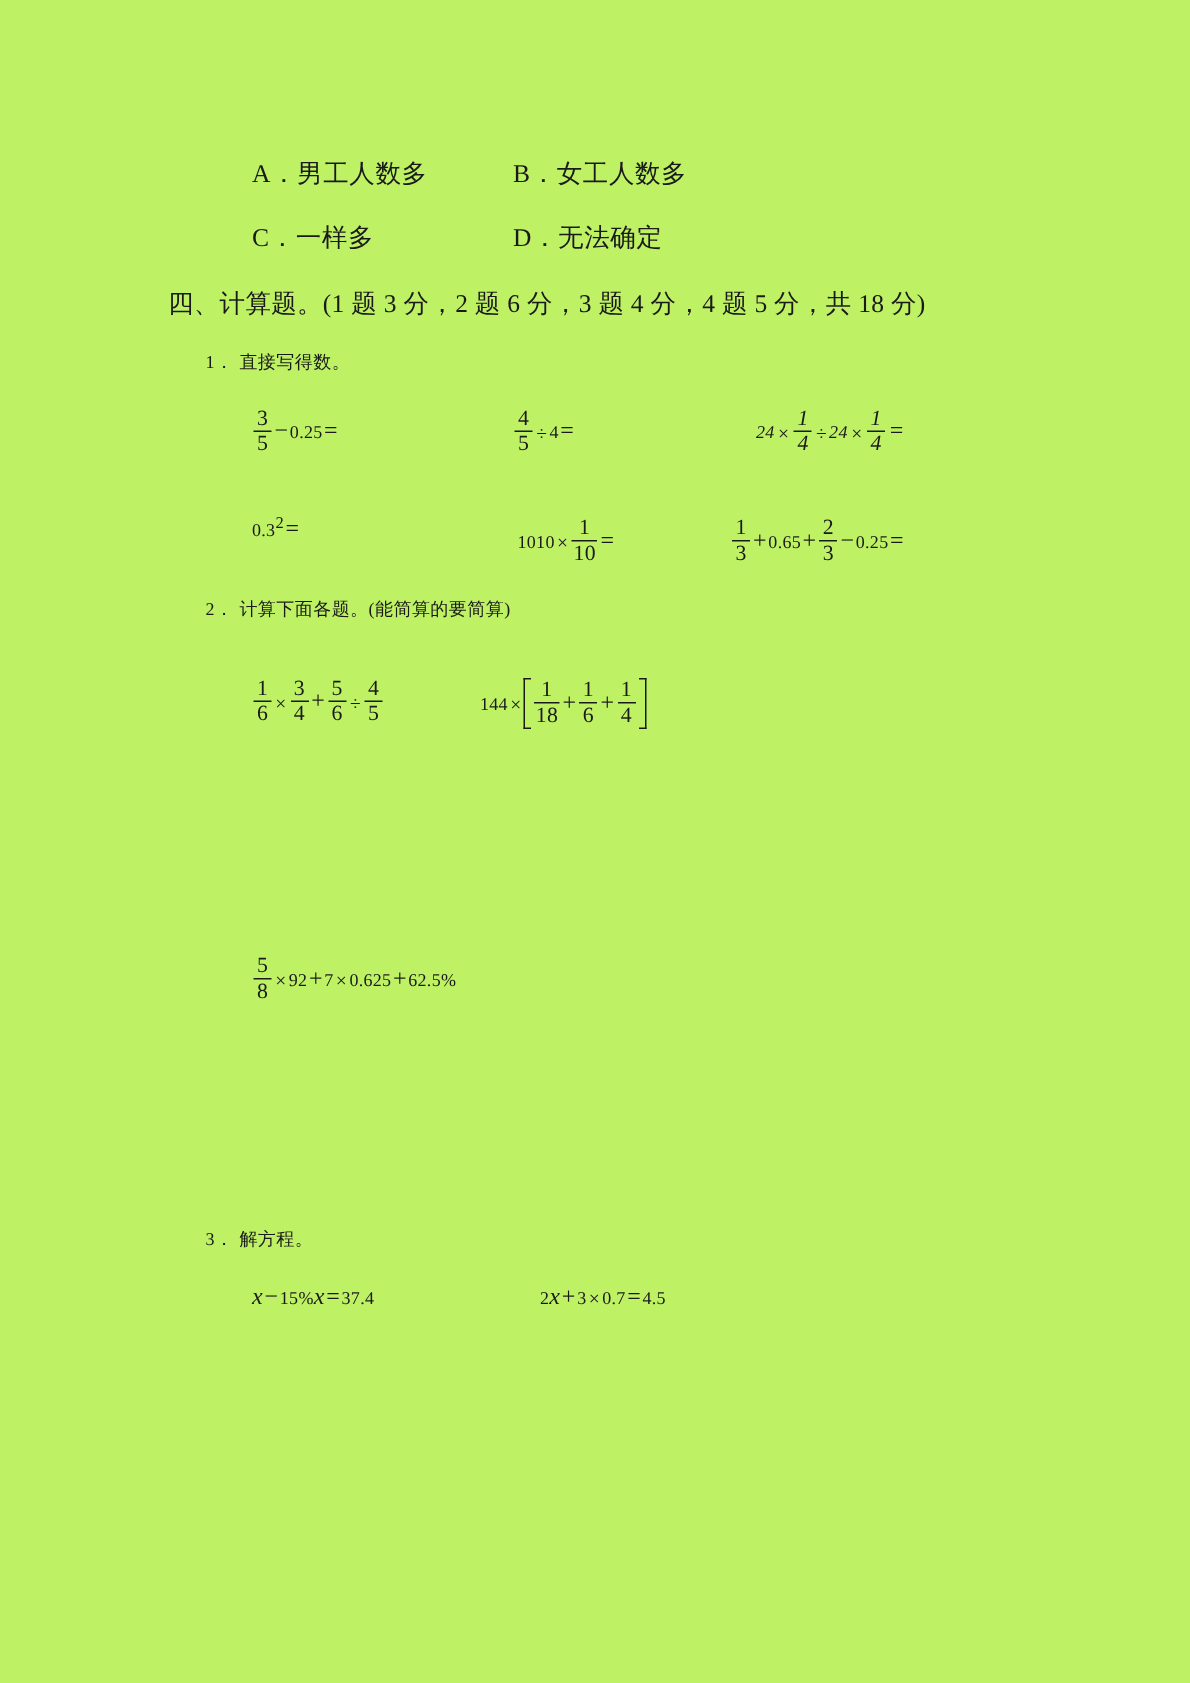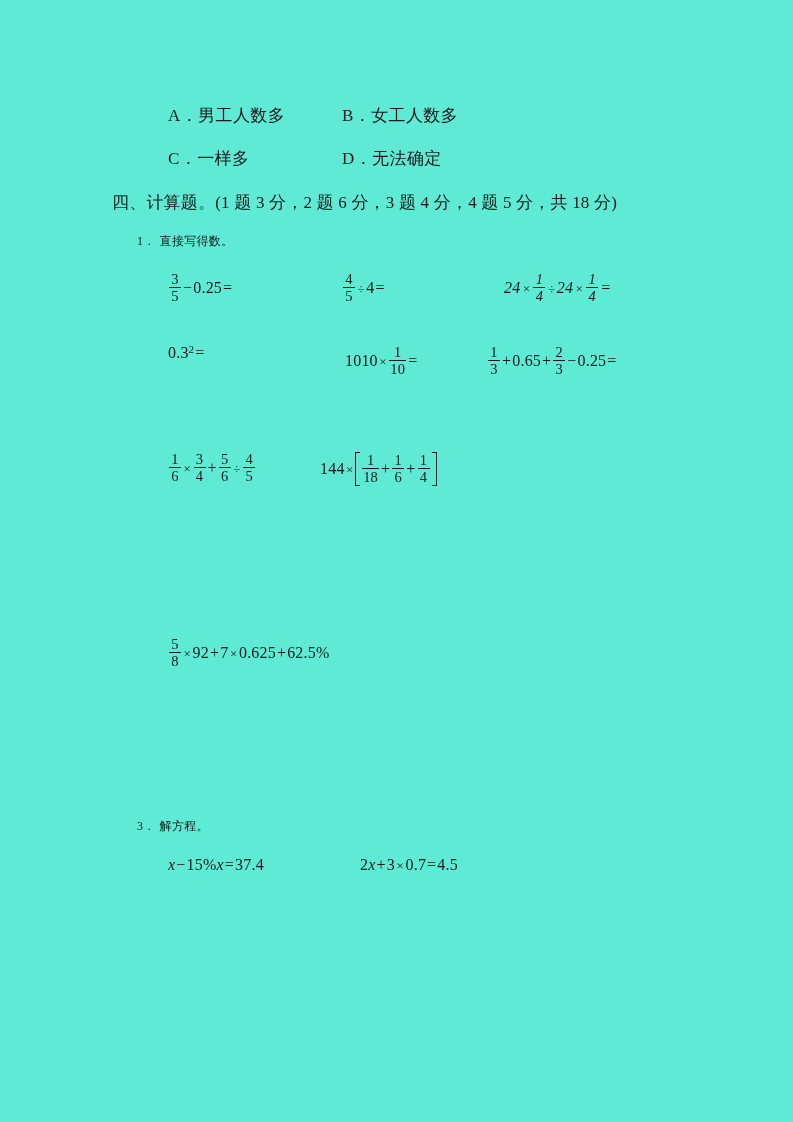--- a/index.html
+++ b/index.html
@@ -11,21 +11,21 @@
     width: 793px;
     height: 1122px;
     position: relative;
     font-family: "Liberation Serif", "DejaVu Serif", serif;
     color: #1a1a1a;
     overflow: hidden;
   }
   .page {
     position: absolute;
     inset: 0;
-    background: #5eead4;
+    background: #bef264;
   }
   
   .abs { position: absolute; white-space: nowrap; }
 
   
   .choice-text {
     font-size: 17px;
     letter-spacing: 0.4px;
   }
   .choice-letter {
@@ -48,21 +48,21 @@
     line-height: 1;
   }
   .math .op {
     padding: 0 1px;
   }
   .math .op.small {
     font-size: 13px;
     padding: 0 1.5px;
   }
   .math .num {
-    font-size: 16px;
+    font-size: 12px;
   }
   .ital {
     font-style: italic;
   }
 
   
   .frac {
     display: inline-flex;
     flex-direction: column;
     align-items: center;
@@ -220,20 +220,23 @@
     <span class="frac">
       <span class="top">2</span>
       <span class="bar"></span>
       <span class="bot">3</span>
     </span>
     <span class="op">−</span>
     <span class="num">0.25</span>
     <span class="op">=</span>
   </div>
 
+  <div class="abs prob-head" style="left:137px; top:398px;">
+    <span>2．</span><span style="padding-left:4px;">计算下面各题。(能简算的要简算)</span>
+  </div>
 
   <div class="abs math" style="left:168px; top:452px;">
     <span class="frac">
       <span class="top">1</span>
       <span class="bar"></span>
       <span class="bot">6</span>
     </span>
     <span class="op small">×</span>
     <span class="frac">
       <span class="top">3</span>

